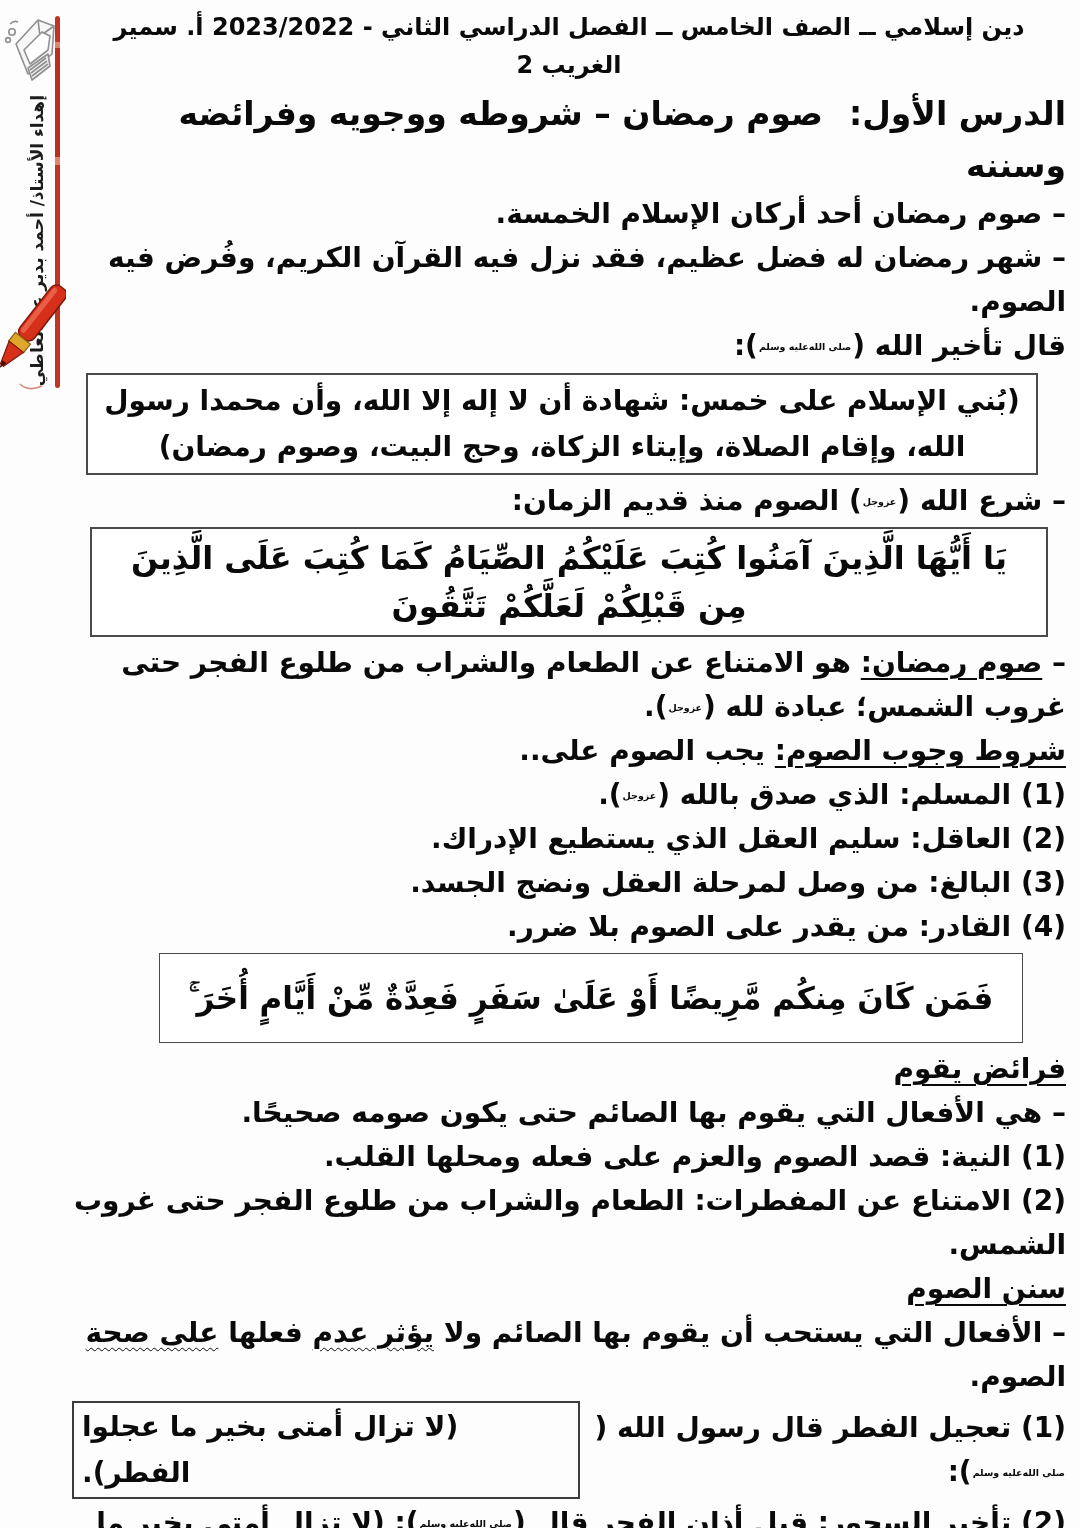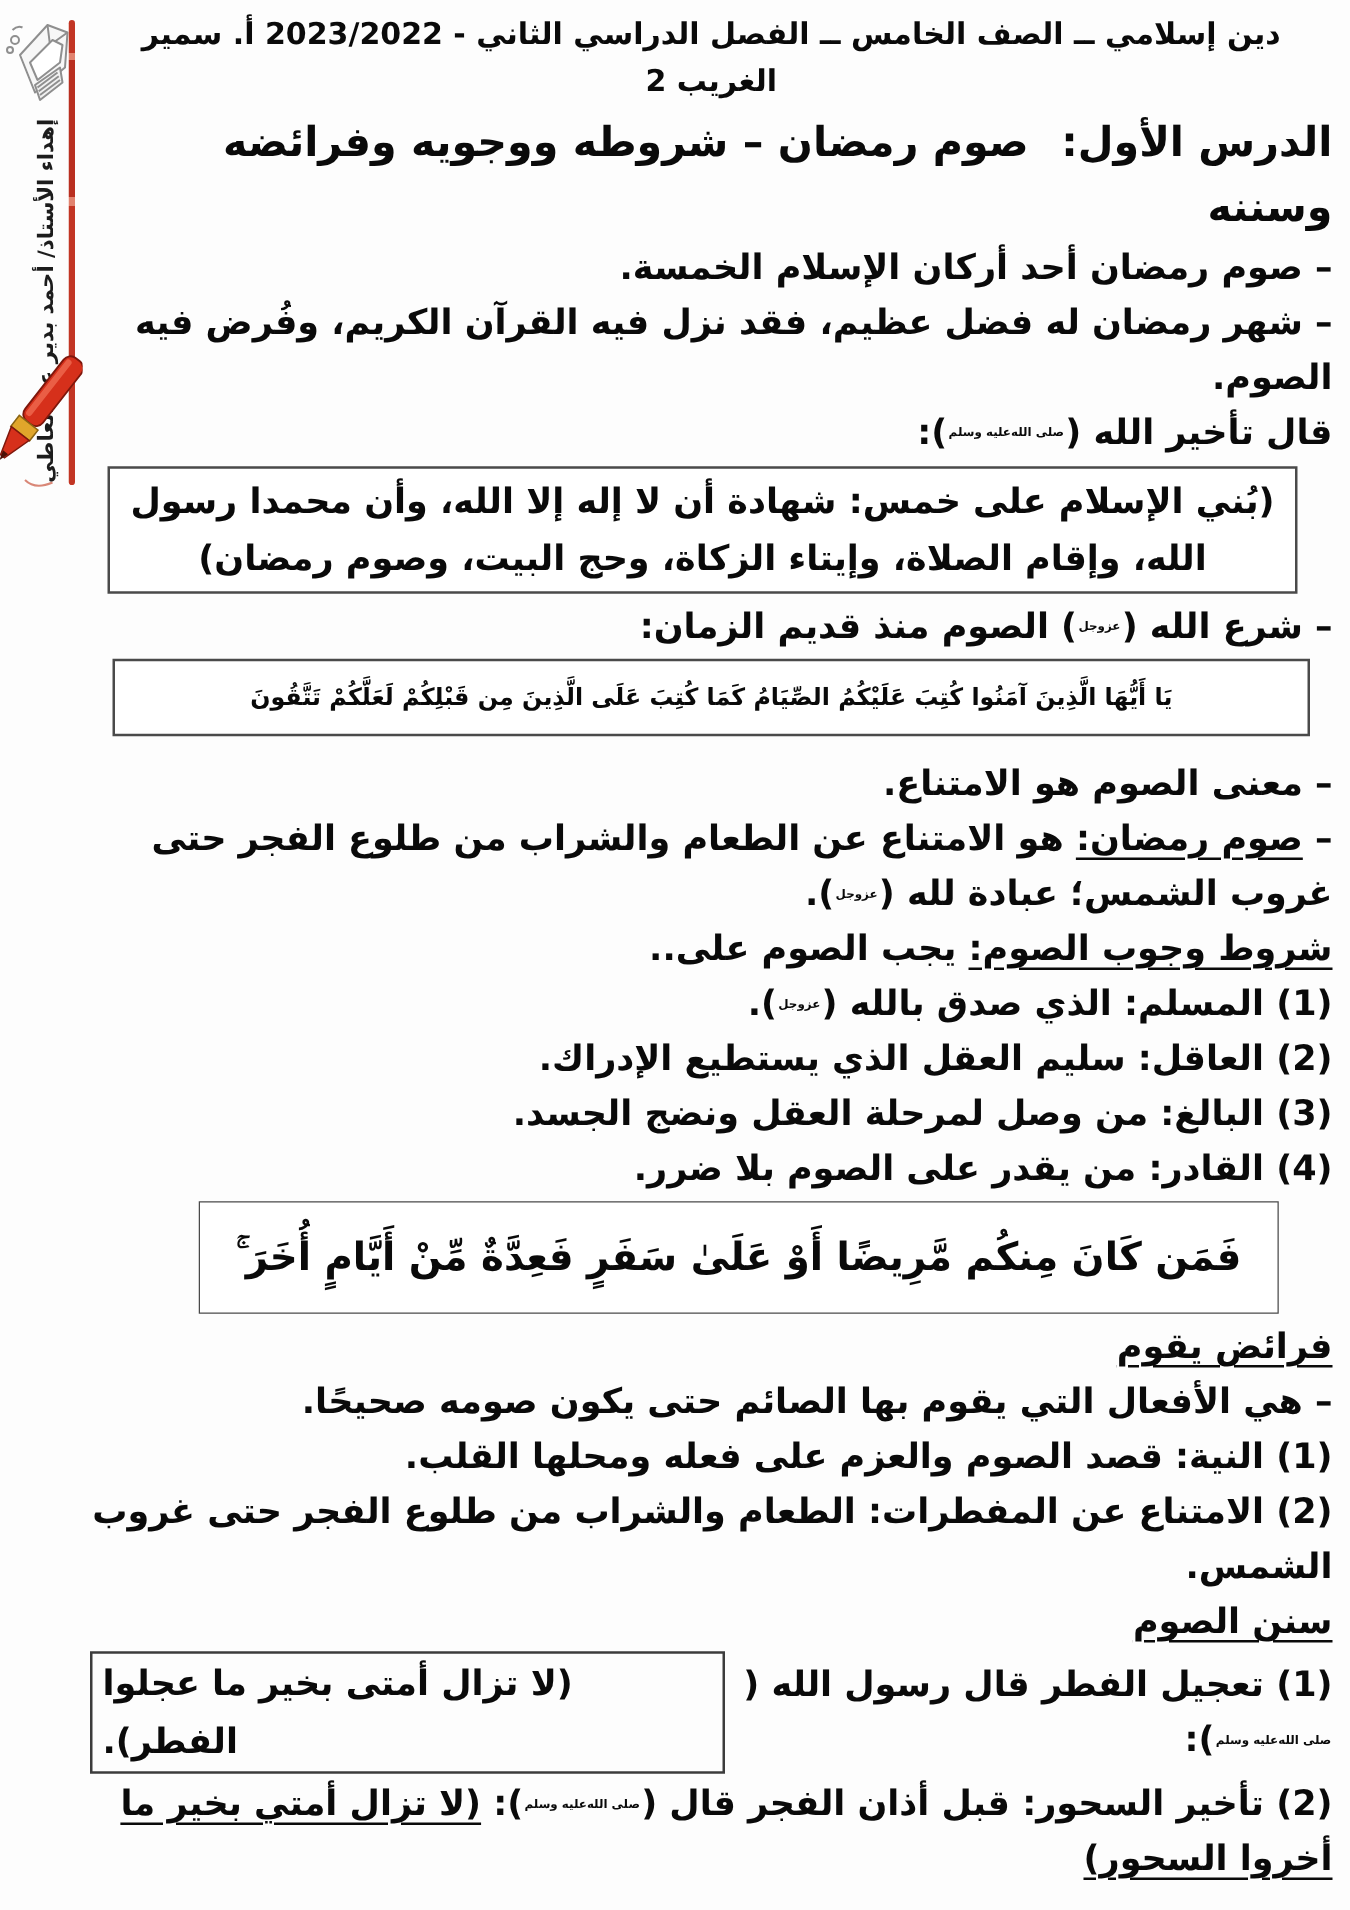--- a/index.html
+++ b/index.html
@@ -19,21 +19,21 @@
   .crayonsvg{position:absolute;left:0px;top:268px}
 
   .content{position:absolute;right:14px;left:72px;top:8px;text-align:right}
   .hdr{font-size:24px;line-height:38px;text-align:center;margin:0 0 4px 0}
   .title{font-size:33px;line-height:52px;margin:0}
   .title-main{margin-right:26px}
   .ln{font-size:28px;line-height:44px;margin:0}
   .c{text-align:center}
   .box{border:2px solid #4a4a4a;background:#fff}
   .hbox{margin:5px 28px 4px 14px;padding:3px 12px;font-size:28px;line-height:46px}
-  .qbox{margin:4px 18px 16px 18px;padding:5px 10px;font-size:19px;line-height:48px}
+  .qbox{margin:4px 18px 4px 18px;padding:5px 10px;font-size:32px;line-height:48px}
   .qbox2{margin:4px 43px 4px 87px;padding:20px 10px;font-size:31px;line-height:48px;border-width:1.5px}
   .u{text-decoration:underline;text-decoration-thickness:2px;text-underline-offset:6px}
   .w{text-decoration:underline;text-decoration-style:wavy;text-decoration-thickness:1px;text-underline-offset:5px}
   .sym{display:inline-flex;flex-direction:row;align-items:center;vertical-align:middle;
     font-size:9.5px;line-height:10px;margin:0 1px;font-weight:700}
   .srow{display:flex;justify-content:space-between;align-items:center;margin:2px 0}
   .fbox{border:2px solid #3c3c3c;width:612px;min-height:46px;padding:1px 10px 1px 8px;
     text-align:left;font-size:28px;line-height:46px;box-sizing:border-box}
 </style>
 </head>
@@ -88,21 +88,20 @@
 
   <p class="ln">
     <span>– شرع الله (</span><span class="sym">
         <span>عز</span>
         <span>وجل</span>
       </span><span>) الصوم منذ قديم الزمان:</span>
   </p>
 
   <div class="box qbox c">يَا أَيُّهَا الَّذِينَ آمَنُوا كُتِبَ عَلَيْكُمُ الصِّيَامُ كَمَا كُتِبَ عَلَى الَّذِينَ مِن قَبْلِكُمْ لَعَلَّكُمْ تَتَّقُونَ</div>
 
-  <p class="ln">– معنى الصوم هو الامتناع.</p>
 
   <p class="ln">
     <span>– </span><span class="u">صوم رمضان:</span><span> هو الامتناع عن الطعام والشراب من طلوع الفجر حتى غروب الشمس؛ عبادة لله (</span><span class="sym">
         <span>عز</span>
         <span>وجل</span>
       </span><span>).</span>
   </p>
 
   <p class="ln">
     <span class="u">شروط وجوب الصوم:</span><span> يجب الصوم على..</span>
@@ -119,20 +118,23 @@
   <p class="ln">(4) القادر: من يقدر على الصوم بلا ضرر.</p>
 
   <div class="box qbox2 c">فَمَن كَانَ مِنكُم مَّرِيضًا أَوْ عَلَىٰ سَفَرٍ فَعِدَّةٌ مِّنْ أَيَّامٍ أُخَرَ ۚ</div>
 
   <p class="ln"><span class="u">فرائض يقوم</span></p>
   <p class="ln">– هي الأفعال التي يقوم بها الصائم حتى يكون صومه صحيحًا.</p>
   <p class="ln">(1) النية: قصد الصوم والعزم على فعله ومحلها القلب.</p>
   <p class="ln">(2) الامتناع عن المفطرات: الطعام والشراب من طلوع الفجر حتى غروب الشمس.</p>
 
   <p class="ln"><span class="u">سنن الصوم</span></p>
+  <p class="ln">
+    <span>– الأفعال التي يستحب أن يقوم بها الصائم ولا </span><span class="w">يؤثر عدم</span><span> فعلها </span><span class="w">على صحة</span><span> الصوم.</span>
+  </p>
 
   <div class="srow">
     <span class="ln">
       <span>(1) تعجيل الفطر قال رسول الله (</span><span class="sym">
           <span>صلى الله</span>
           <span>عليه وسلم</span>
         </span><span>):</span>
     </span>
     <span class="fbox">(لا تزال أمتى بخير ما عجلوا الفطر).</span>
   </div>

